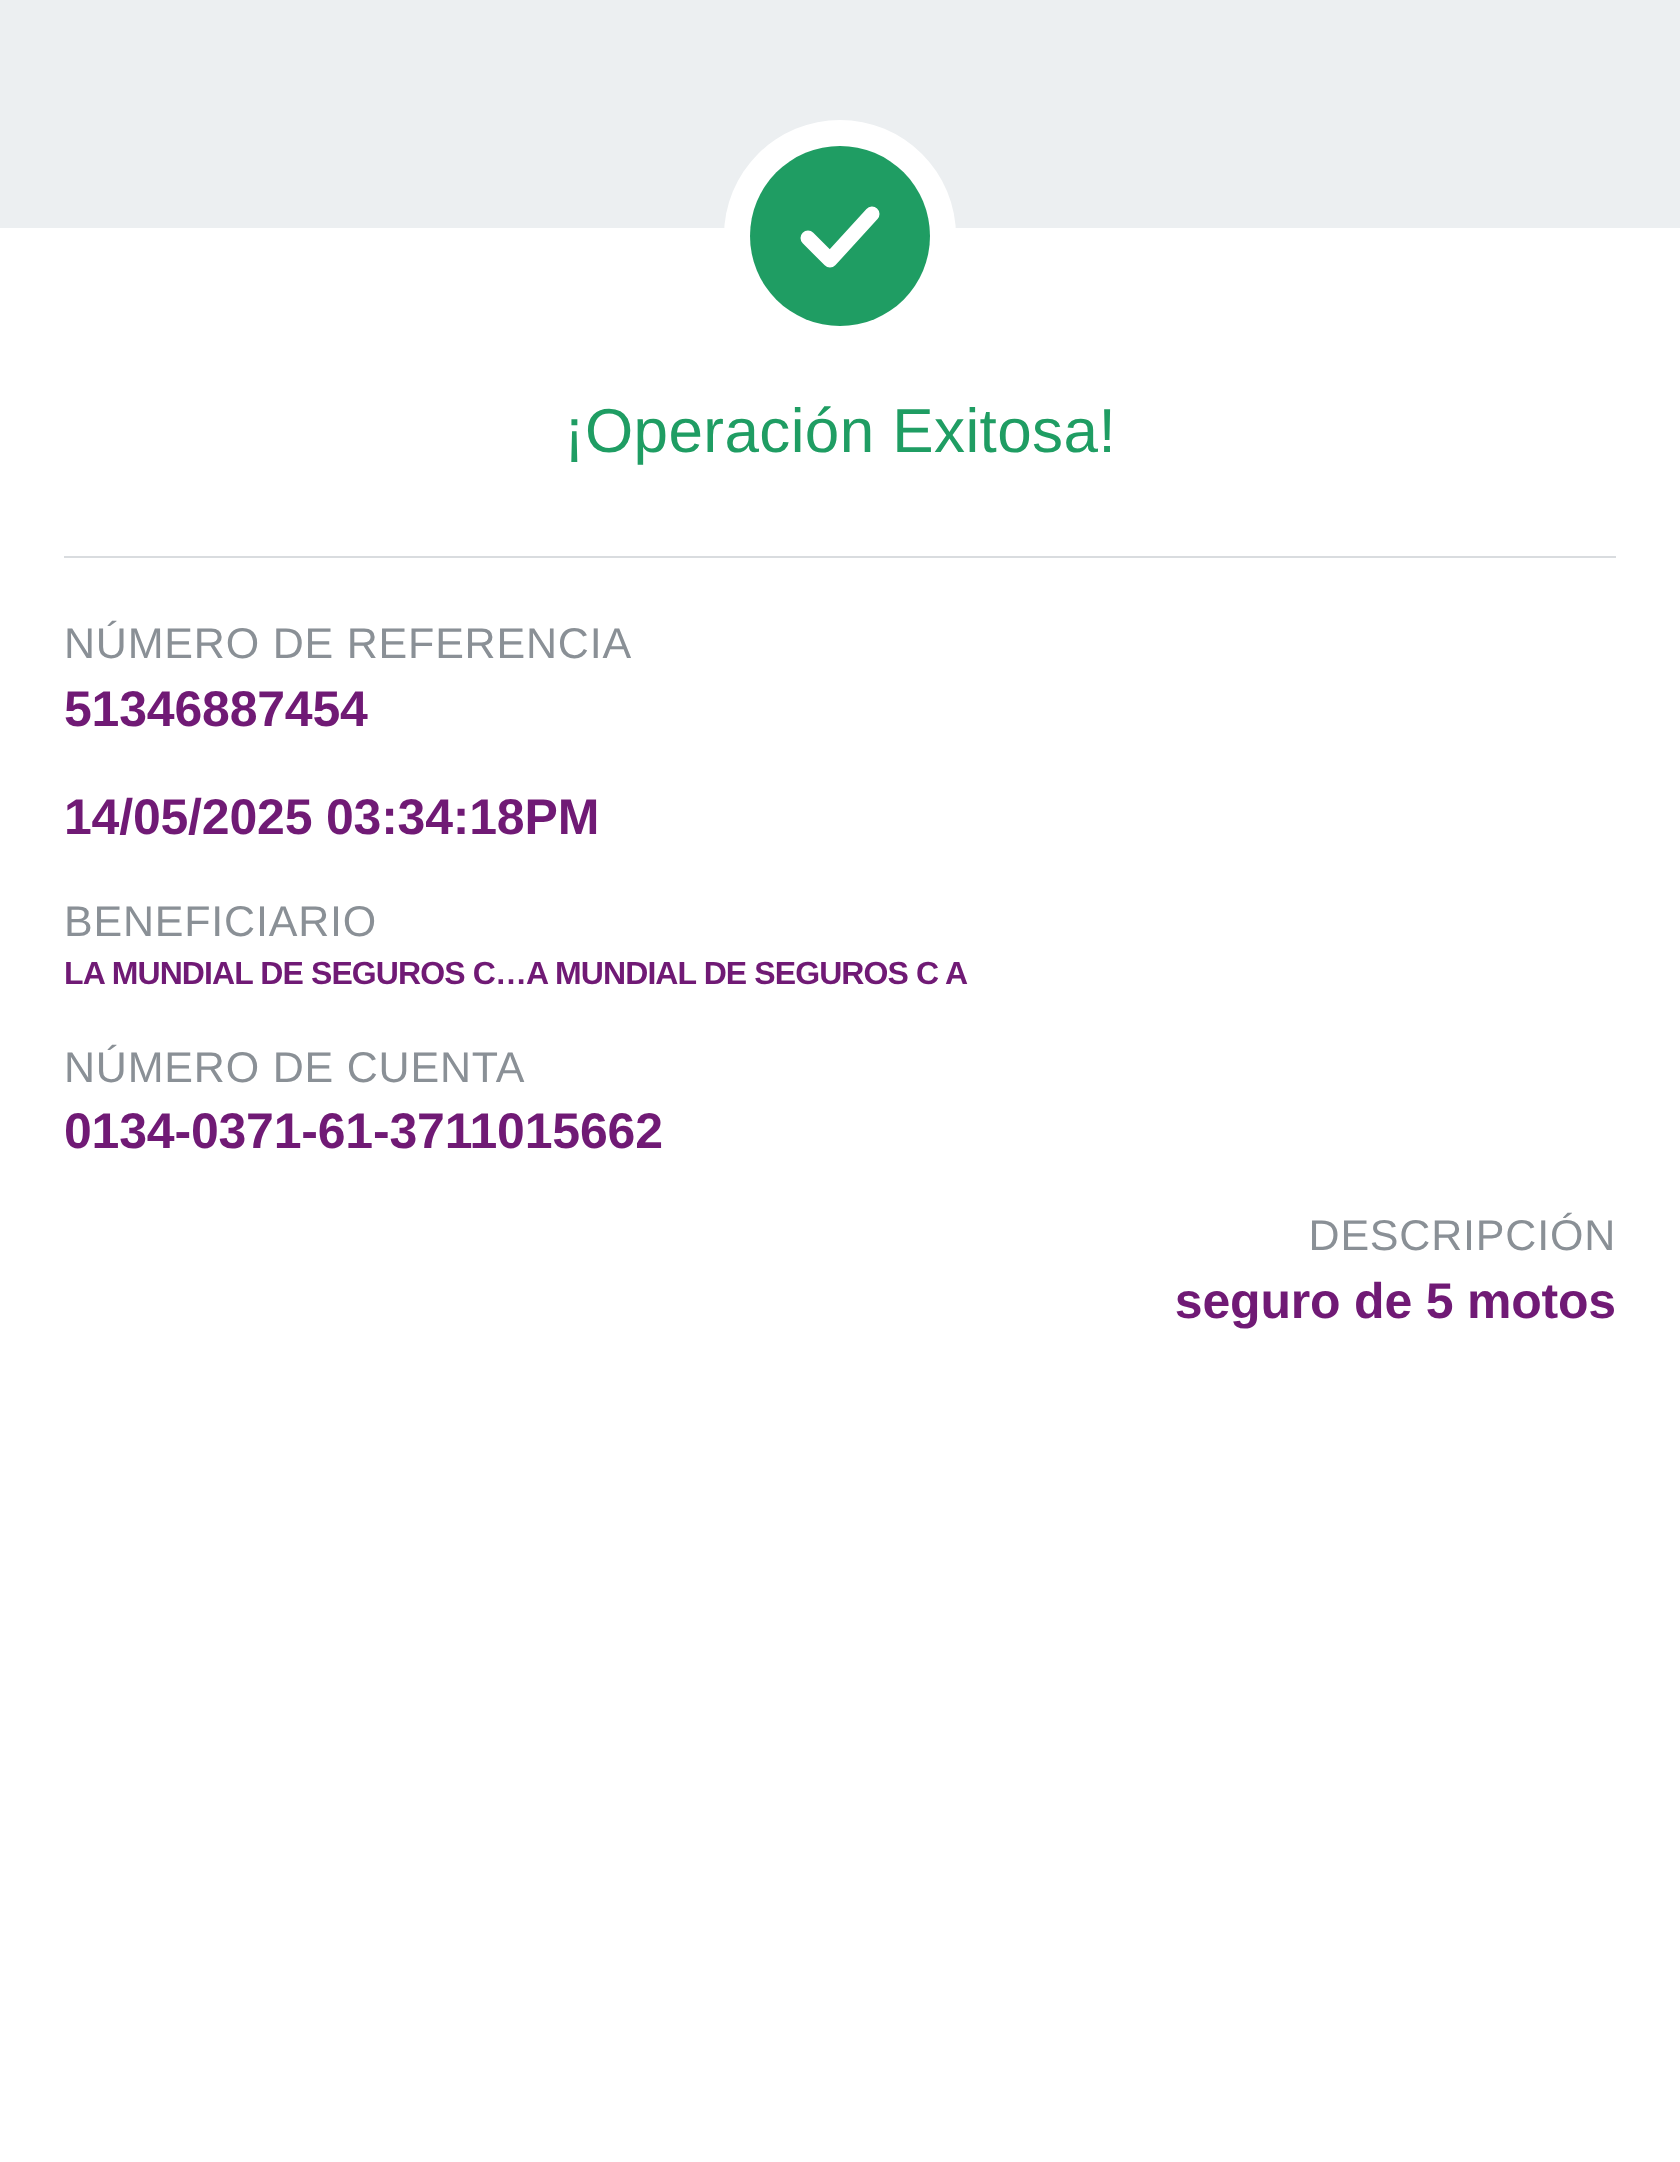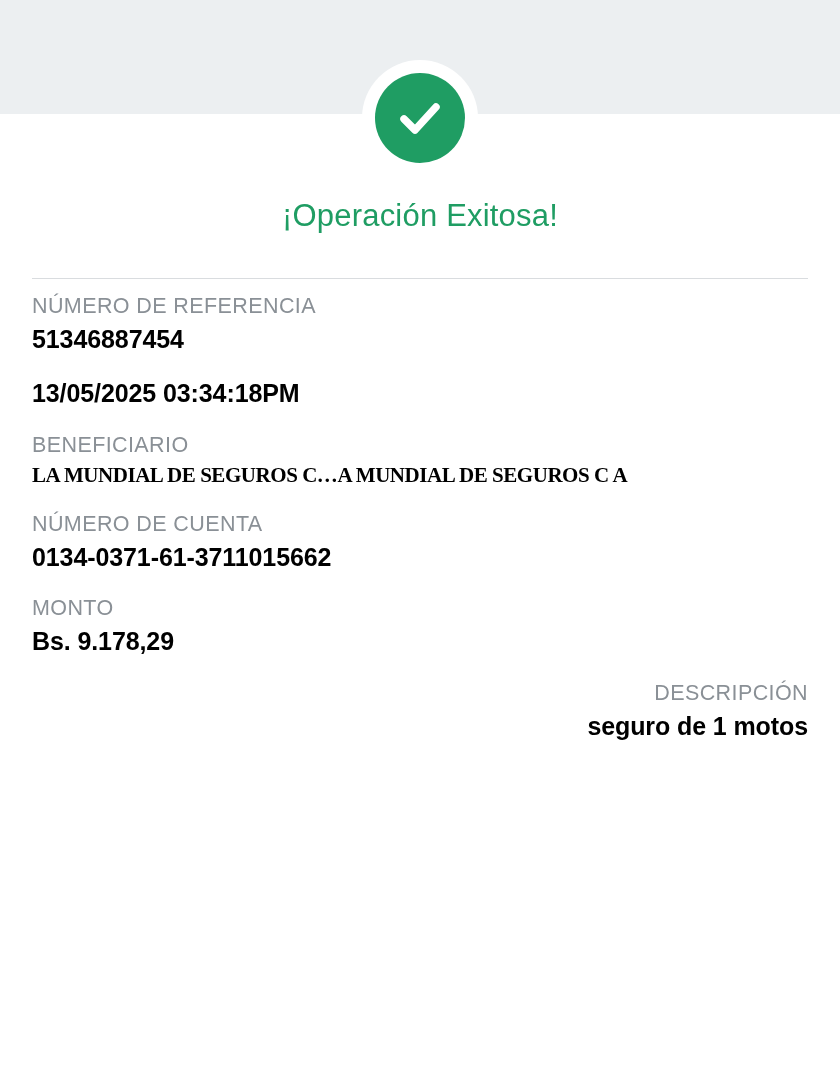--- a/index.html
+++ b/index.html
@@ -76,55 +76,54 @@
   }
 
   .divider {
     height: 1px;
     background: #d9dcdf;
     margin: 44px 32px 0 32px;
   }
 
   .fields {
     padding: 0 32px;
-    margin-top: 14px;
+    margin-top: 30px;
   }
 
   .field {
     margin-bottom: 22px;
   }
   .field:last-child {
     margin-bottom: 0;
     text-align: right;
   }
 
   .field-label {
     color: #8a9096;
     font-size: 21.5px;
     font-weight: 400;
     letter-spacing: 0.4px;
     line-height: 1.25;
     white-space: nowrap;
   }
 
   .field-value {
-    color: #000000;
+    color: #701a75;
     font-size: 25px;
     font-weight: 700;
     letter-spacing: -0.1px;
     line-height: 1.3;
     margin-top: 3px;
     white-space: nowrap;
     overflow: hidden;
   }
 
   .field-value.shrink {
-    font-size: 21px;
+    font-size: 16px;
     letter-spacing: -0.45px;
-    font-family: Liberation Serif, serif;
   }
 </style>
 </head>
 <body>
 
 <div class="screen">
 
   <div class="top-band"></div>
 
   <div class="badge">
@@ -142,42 +141,38 @@
     <div class="divider"></div>
 
     <div class="fields">
 
       <div class="field">
         <div class="field-label">NÚMERO DE REFERENCIA</div>
         <div class="field-value">51346887454</div>
       </div>
 
       <div class="field">
-        <div class="field-value">13/05/2025 03:34:18PM</div>
+        <div class="field-value">14/05/2025 03:34:18PM</div>
       </div>
 
 
       <div class="field">
       </div>
 
       <div class="field">
         <div class="field-label">BENEFICIARIO</div>
         <div class="field-value shrink">LA MUNDIAL DE SEGUROS C…A MUNDIAL DE SEGUROS C A</div>
       </div>
 
       <div class="field">
         <div class="field-label">NÚMERO DE CUENTA</div>
         <div class="field-value">0134-0371-61-3711015662</div>
       </div>
 
-      <div class="field">
-        <div class="field-label">MONTO</div>
-        <div class="field-value">Bs. 9.178,29</div>
-      </div>
 
       <div class="field">
         <div class="field-label">DESCRIPCIÓN</div>
-        <div class="field-value">seguro de 1 motos</div>
+        <div class="field-value">seguro de 5 motos</div>
       </div>
 
     </div>
   </div>
 </div>
 
 </body></html>

